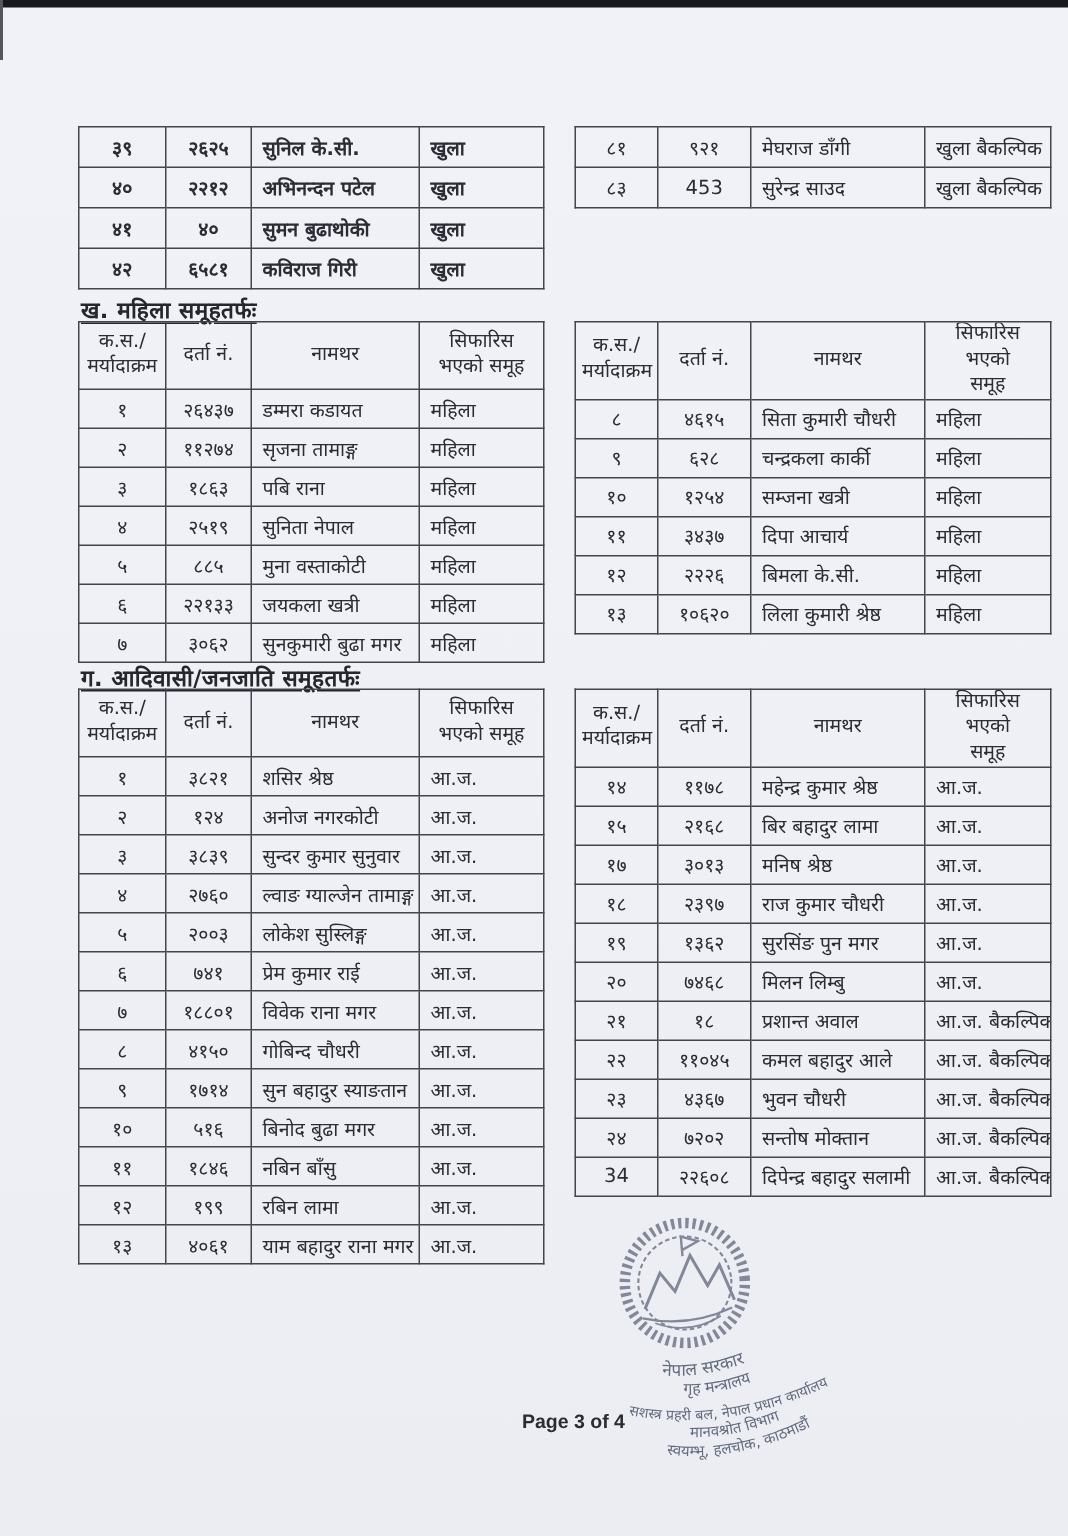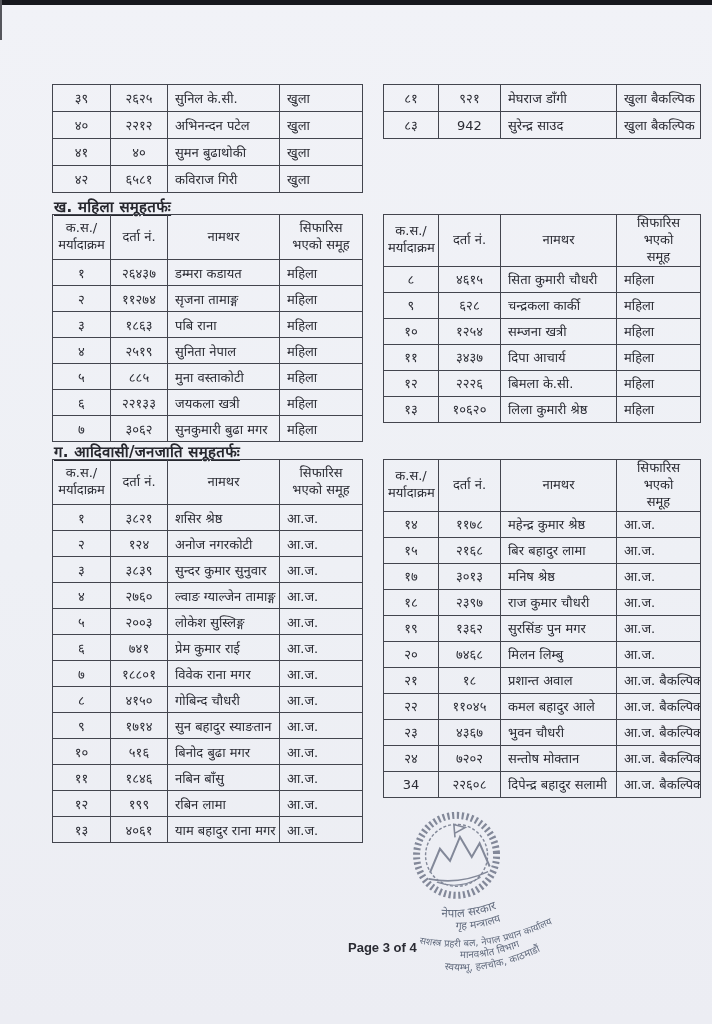--- a/index.html
+++ b/index.html
@@ -49,21 +49,21 @@
     transform:rotate(-5deg); opacity:0.92;
   }
   .stamp text { fill:#566074; }
 </style>
 </head>
 <body>
 
 <div class="scan-edge-top"></div>
 <div class="scan-edge-left"></div>
 
-<table class="tbl top-tbl" style="left:52px; top:84px; width:310px;">
+<table class="tbl top-tbl" style="left:52px; top:84px; width:310px;font-weight:bold;">
   <colgroup>
       <col style="width:58px">
       <col style="width:57px">
       <col style="width:112px">
       <col style="width:83px">
     </colgroup>
   <tbody>
       <tr>
         <td class="c0">३९</td>
         <td class="c1">२६२५</td>
@@ -100,21 +100,21 @@
     </colgroup>
   <tbody>
       <tr>
         <td class="c0">८१</td>
         <td class="c1">९२१</td>
         <td class="c2">मेघराज डाँगी</td>
         <td class="c3">खुला बैकल्पिक</td>
       </tr>
       <tr>
         <td class="c0">८३</td>
-        <td class="c1">942</td>
+        <td class="c1">453</td>
         <td class="c2">सुरेन्द्र साउद</td>
         <td class="c3">खुला बैकल्पिक</td>
       </tr>
     </tbody>
 </table>
 
 <div class="sec-head" style="left:54px; top:196px;">ख. महिला समूहतर्फः</div>
 
 <table class="tbl sec-tbl" style="left:52px; top:214px; width:310px;">
   <colgroup>

